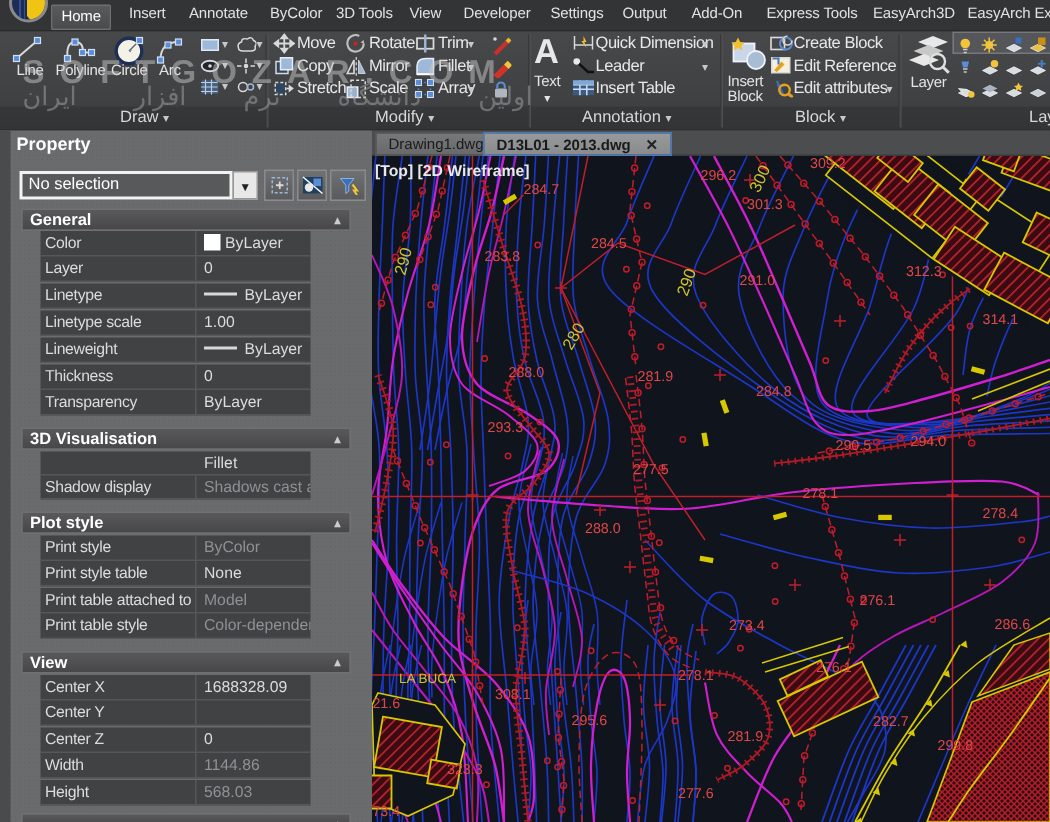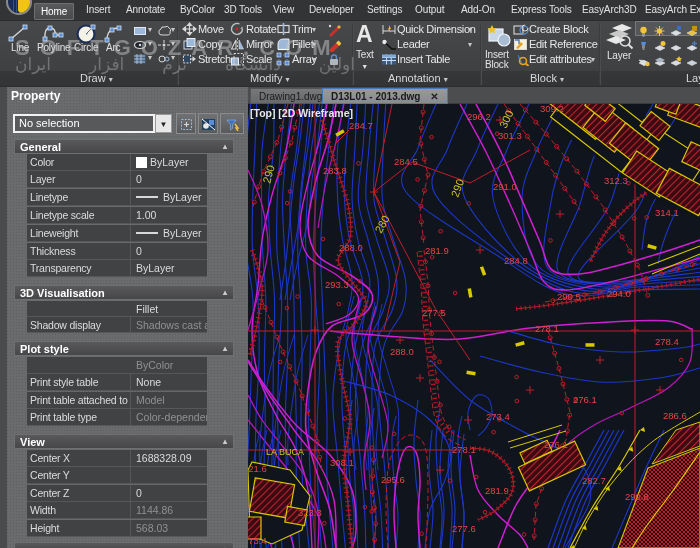--- a/index.html
+++ b/index.html
@@ -360,32 +360,33 @@
       <div class="sech" style="top:198px;height:15px"><span>3D Visualisation</span><span class="carr">▴</span></div>
       <div class="prow" style="top:214px;height:16px">
         <div class="pval ">Fillet</div>
       </div>
       <div class="prow" style="top:230px;height:16px">
         <div class="plab">Shadow display</div>
         <div class="pval dis">Shadows cast and recei...</div>
       </div>
       <div class="sech" style="top:254px;height:15px"><span>Plot style</span><span class="carr">▴</span></div>
       <div class="prow" style="top:270px;height:17px">
+        <div class="plab">Print style</div>
         <div class="pval dis">ByColor</div>
       </div>
       <div class="prow" style="top:287px;height:17px">
         <div class="plab">Print style table</div>
         <div class="pval ">None</div>
       </div>
       <div class="prow" style="top:305px;height:17px">
         <div class="plab">Print table attached to</div>
         <div class="pval dis">Model</div>
       </div>
       <div class="prow" style="top:322px;height:17px">
-        <div class="plab">Print table type</div>
+        <div class="plab">Print table style</div>
         <div class="pval dis">Color-dependent print st...</div>
       </div>
       <div class="sech" style="top:347px;height:15px"><span>View</span><span class="carr">▴</span></div>
       <div class="prow" style="top:363px;height:17px">
         <div class="plab">Center X</div>
         <div class="pval ">1688328.09</div>
       </div>
       <div class="prow" style="top:380px;height:17px">
         <div class="plab">Center Y</div>
       </div>

